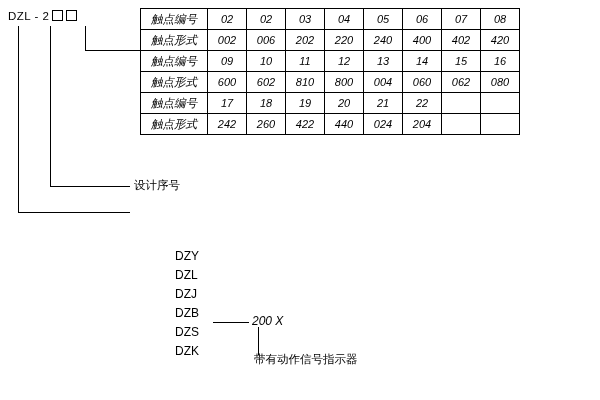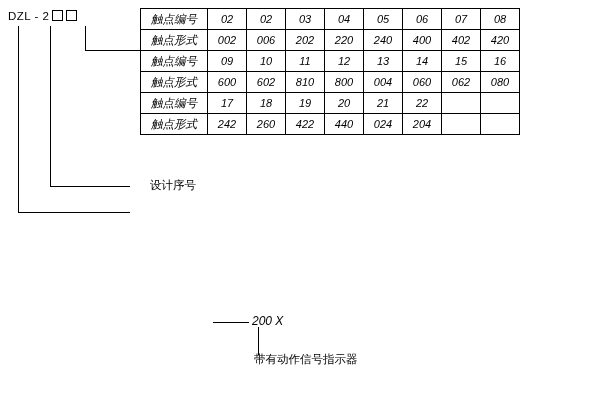--- a/index.html
+++ b/index.html
@@ -120,21 +120,21 @@
 
   <div class="model-code">
     <span>DZL - 2</span><span class="box"></span><span class="box"></span>
   </div>
 
   <div class="vline" style="left:85px; top:26px; height:24px;"></div>
   <div class="hline" style="left:85px; top:50px; width:55px;"></div>
 
   <div class="vline" style="left:50px; top:26px; height:160px;"></div>
   <div class="hline" style="left:50px; top:186px; width:80px;"></div>
-  <div class="anno" style="left:134px; top:178px;margin-left:16px;">设计序号</div>
+  <div class="anno" style="left:134px; top:178px;">设计序号</div>
 
   <div class="vline" style="left:18px; top:26px; height:186px;"></div>
   <div class="hline" style="left:18px; top:212px; width:112px;"></div>
 
   <div class="table-wrap">
     <table class="contact-table">
       <tbody>
         <tr>
           <td class="rowhead">触点编号</td>
           <td class="cell">02</td>
@@ -198,20 +198,28 @@
           <td class="cell">440</td>
           <td class="cell">024</td>
           <td class="cell">204</td>
           <td class="cell"></td>
           <td class="cell"></td>
         </tr>
       </tbody>
     </table>
   </div>
 
+  <div class="series">
+    <div>DZY</div>
+    <div>DZL</div>
+    <div>DZJ</div>
+    <div>DZB</div>
+    <div>DZS</div>
+    <div>DZK</div>
+  </div>
 
   <div class="hline" style="left:213px; top:322px; width:36px;"></div>
   <div class="series-200">200  X</div>
 
   <div class="vline" style="left:258px; top:327px; height:28px;"></div>
   <div class="series-note">带有动作信号指示器</div>
 
 </div>
 
 </body></html>

